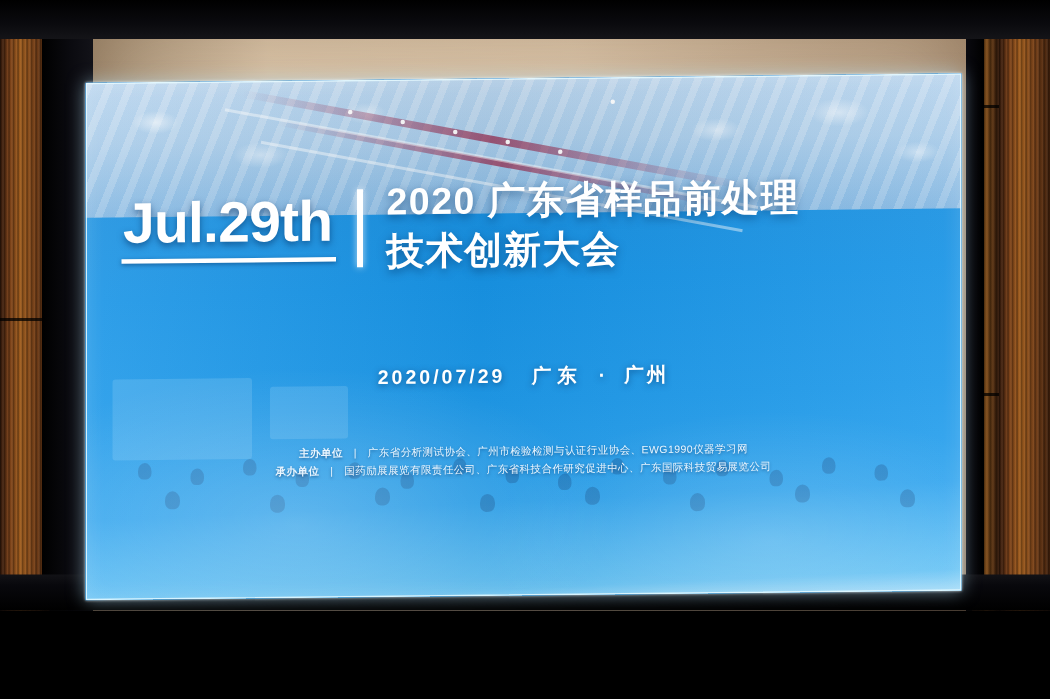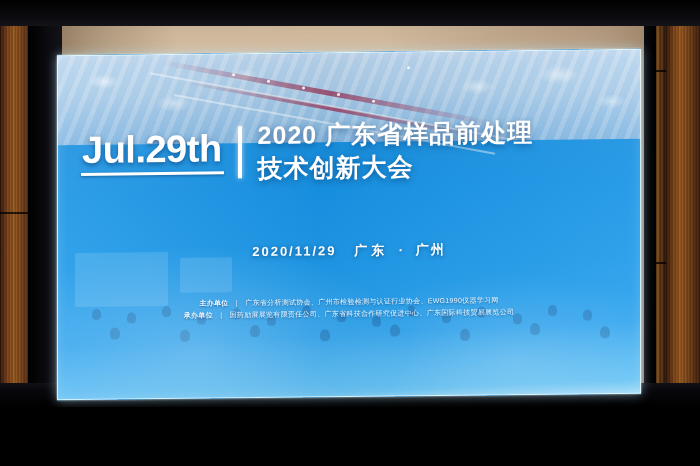--- a/index.html
+++ b/index.html
@@ -186,21 +186,21 @@
           <span class="date-rule"></span>
         </div>
         <div class="divider"></div>
         <div class="title-cn">
           <div>2020 广东省样品前处理</div>
           <div>技术创新大会</div>
         </div>
       </div>
 
       <div class="subline">
-        <span>2020/11/29</span>
+        <span>2020/07/29</span>
         <span class="loc">广东</span>
         <span class="dotsep">·</span>
         <span>广州</span>
       </div>
 
       <div class="orgs">
         <div class="org-row">
           <span class="org-label">主办单位</span>
           <span class="org-bar">|</span>
           <span>广东省分析测试协会、广州市检验检测与认证行业协会、EWG1990仪器学习网</span>

